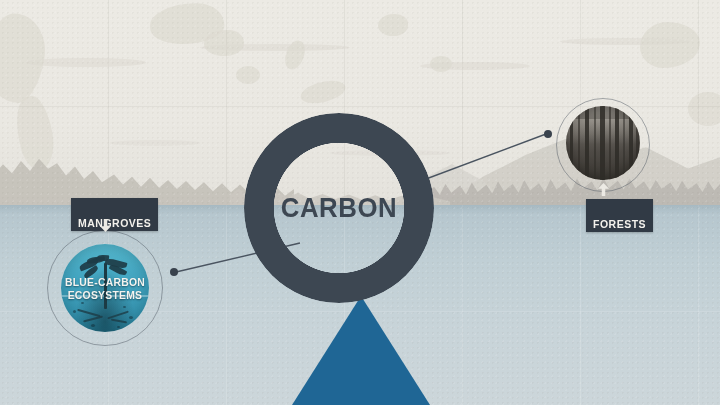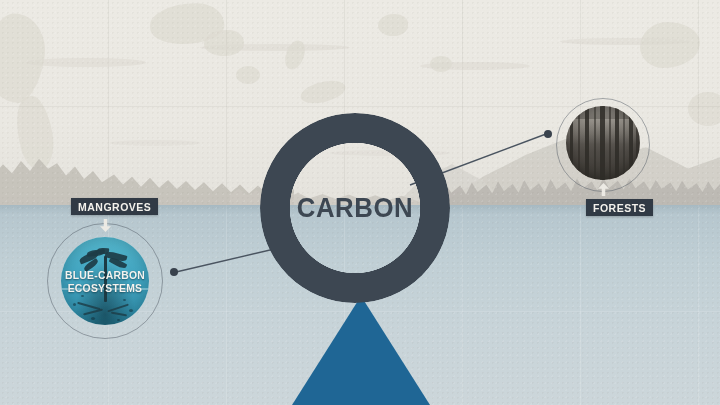--- a/index.html
+++ b/index.html
@@ -140,21 +140,21 @@
     padding:3px 6px 2px 6px;
     margin-bottom:1px;
     white-space:nowrap;
     transform:scaleX(.92);
     transform-origin:left center;
     box-shadow:0 1px 0 rgba(0,0,0,.18);
   }
 
   
   .ring-wrap {
-    position:absolute; left:260px; top:113px; width:190px; height:190px; z-index:22;text-align:center;
+    position:absolute; left:244px; top:113px; width:190px; height:190px; z-index:22;text-align:center;
   }
   .ring {
     position:absolute; inset:0; border-radius:50%;
     background:#3d4752;
     -webkit-mask: radial-gradient(circle at 50% 50%, transparent 0 65px, #000 65.5px 100%);
     mask: radial-gradient(circle at 50% 50%, transparent 0 65px, #000 65.5px 100%);
   }
   .ring-label {
     position:absolute; left:0; top:0; width:190px; height:190px;
     display:flex; align-items:center; justify-content:center;
@@ -175,21 +175,21 @@
   .node { position:absolute; z-index:24; }
   .node .outer-ring {
     position:absolute; inset:0; border-radius:50%;
     border:1px solid rgba(70,80,90,.45);
   }
   .node .photo {
     position:absolute; border-radius:50%; overflow:hidden;
   }
 
   
-  #node-mangroves { left:47px; top:223px; width:116px; height:116px; }
+  #node-mangroves { left:47px; top:230px; width:116px; height:116px; }
   #node-mangroves .photo {
     left:14px; top:14px; width:88px; height:88px;
     background:
       radial-gradient(ellipse at 50% 88%, rgba(10,40,50,.55) 0%, rgba(10,40,50,0) 48%),
       linear-gradient(180deg,#57b9cf 0%, #46a9c4 34%, #3e9fbb 58%, #2f8aa6 100%);
     box-shadow:inset 0 0 16px rgba(10,60,75,.35);
   }
   .mg-water-line {
     position:absolute; left:0; right:0; top:58%; height:1.5px;
     background:rgba(230,245,250,.35);
@@ -236,21 +236,21 @@
     background:linear-gradient(180deg,rgba(225,220,210,.30),rgba(225,220,210,0));
   }
 
   
   .pill {
     position:absolute; z-index:28;
     background:#313a45;
     color:#f3f1ec;
     font-family:"Liberation Sans Narrow","Liberation Sans", sans-serif;
     font-weight:bold; font-size:10.5px; letter-spacing:.5px;
-    padding:3px 7px 2px 7px;
+    padding:19px 7px 2px 7px;
     white-space:nowrap;
     box-shadow:0 1px 2px rgba(0,0,0,.22);
   }
   #pill-mangroves { left:71px; top:198px; }
   #pill-forests   { left:586px; top:199px; }
 
   .arrow { position:absolute; z-index:28; width:11px; height:13px; background:#eceae4;
            filter:drop-shadow(0 1px 1px rgba(0,0,0,.22)); }
   #arrow-mangroves {
     left:100px; top:219px;

